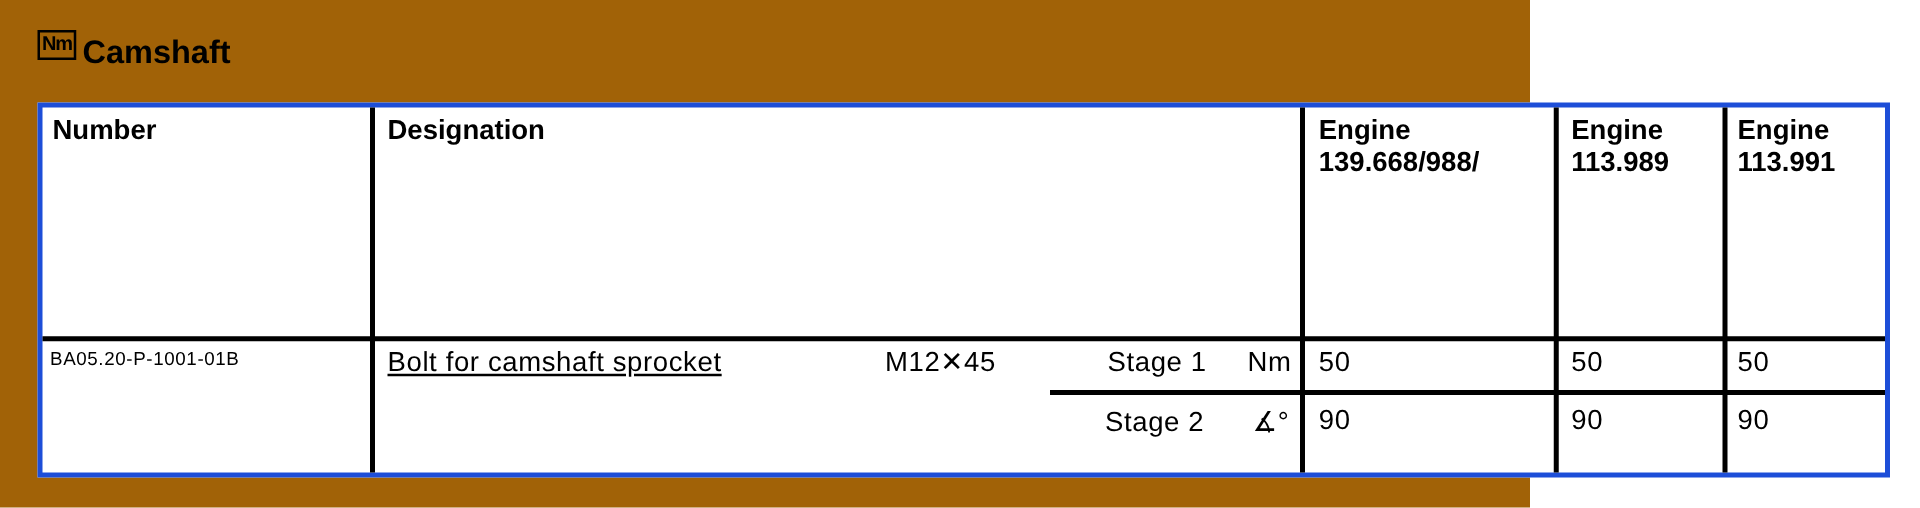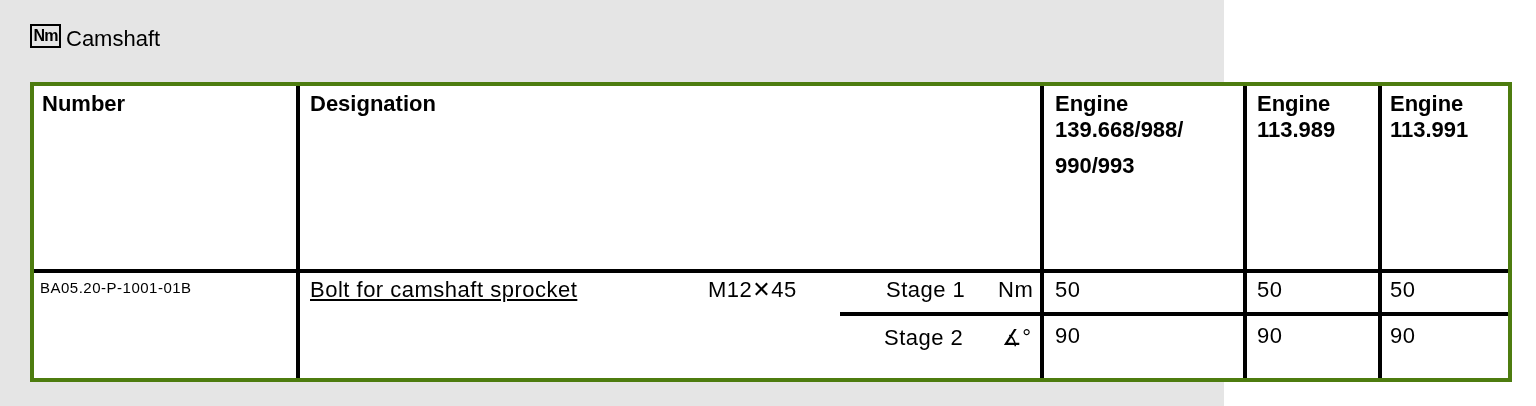--- a/index.html
+++ b/index.html
@@ -4,42 +4,42 @@
 <style>
   * { margin: 0; padding: 0; box-sizing: border-box; }
   html, body { background: #ffffff; }
   body {
     width: 1536px; height: 406px;
     font-family: "Liberation Sans", "DejaVu Sans", sans-serif;
     color: #000000;
     position: relative;
     overflow: hidden;
   }
-  .page { position: absolute; left: 0; top: 0; width: 1224px; height: 406px; background: #e5e5e5; }
+  .page { position: absolute; left: 0; top: 0; width: 1224px; height: 406px; background: #a16207; }
 
   
   .title-row { position: absolute; left: 30px; top: 22px; height: 30px; }
   .nm-box {
     position: absolute; left: 0; top: 2px;
     width: 31px; height: 24px;
     border: 2px solid #000000;
     font-weight: bold; font-size: 16px; line-height: 20px;
     text-align: center;
     letter-spacing: -1px;
   }
   .page-title {
     position: absolute; left: 36px; top: 4px;
-    font-size: 22px; font-weight: normal; white-space: nowrap;
+    font-size: 26px; font-weight: bold; white-space: nowrap;
   }
 
   
   .torque-table {
     position: absolute; left: 30px; top: 82px;
     width: 1482px; height: 300px;
-    border: 4px solid #4d7c0f;
+    border: 4px solid #1d4ed8;
     background: #ffffff;
   }
   .vline { position: absolute; top: 0; bottom: 0; width: 4px; background: #000000; }
   .vline-1 { left: 262px; }
   .vline-2 { left: 1006px; }
   .vline-3 { left: 1209px; }
   .vline-4 { left: 1344px; }
   .hline { position: absolute; height: 4px; background: #000000; }
   .hline-header { top: 183px; left: 0; right: 0; }
   .hline-stage  { top: 226px; left: 806px; right: 0; }
@@ -92,21 +92,20 @@
     <div class="vline vline-4"></div>
     <div class="hline hline-header"></div>
     <div class="hline hline-stage"></div>
 
     <div class="cell bold h-number">Number</div>
     <div class="cell bold h-designation">Designation</div>
 
     <div class="cell bold h-engine-1">
       <span class="h-engine-line">Engine</span>
       <span class="h-engine-line">139.668/988/</span>
-      <span class="h-engine-line3">990/993</span>
     </div>
     <div class="cell bold h-engine-2">
       <span class="h-engine-line">Engine</span>
       <span class="h-engine-line">113.989</span>
     </div>
     <div class="cell bold h-engine-3">
       <span class="h-engine-line">Engine</span>
       <span class="h-engine-line">113.991</span>
     </div>
 

